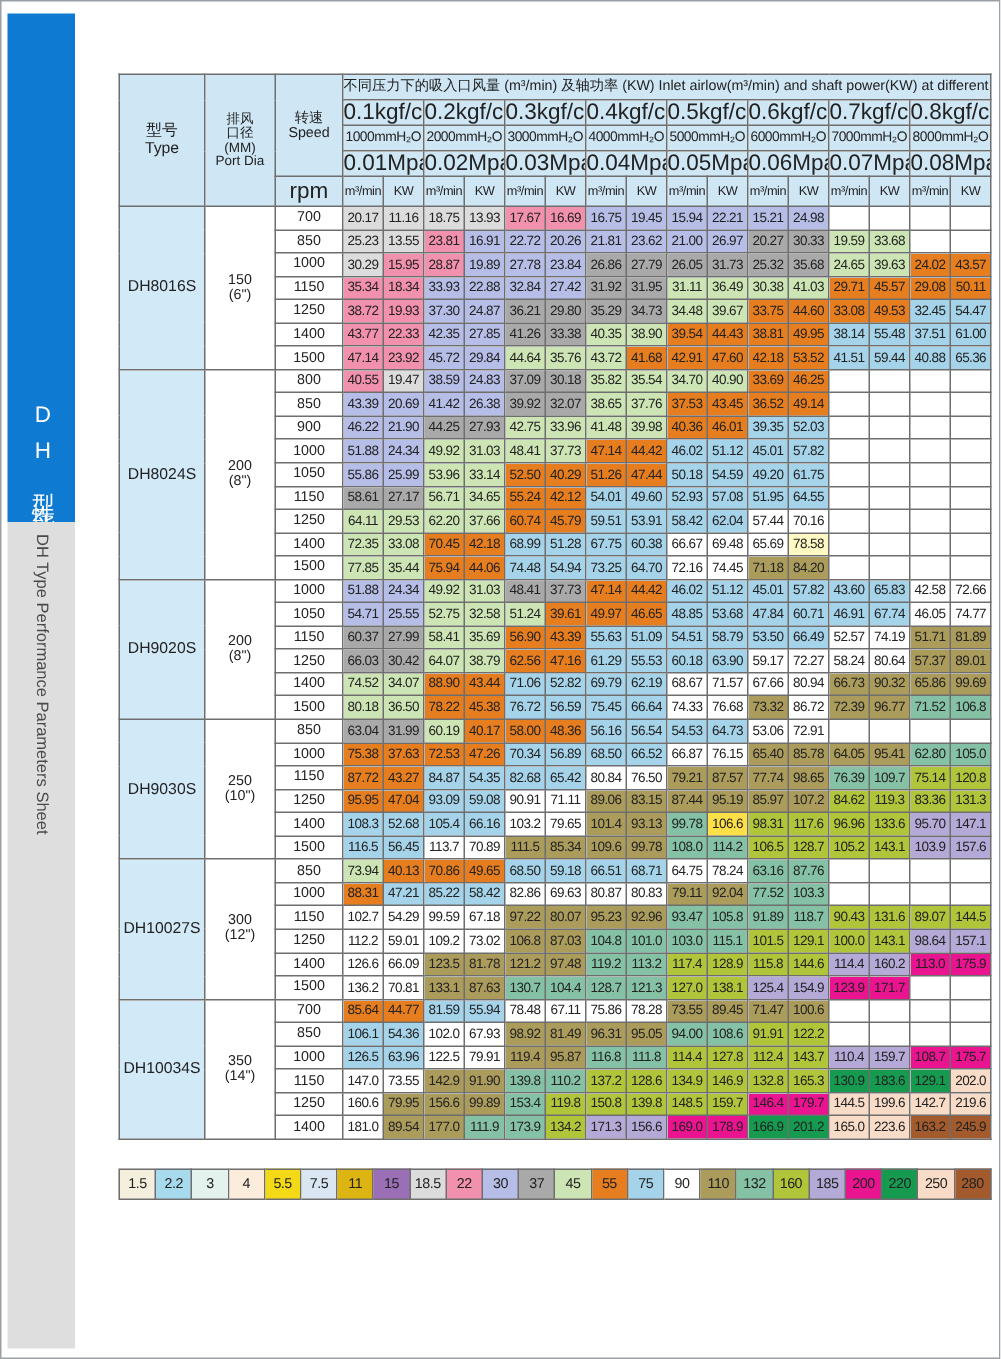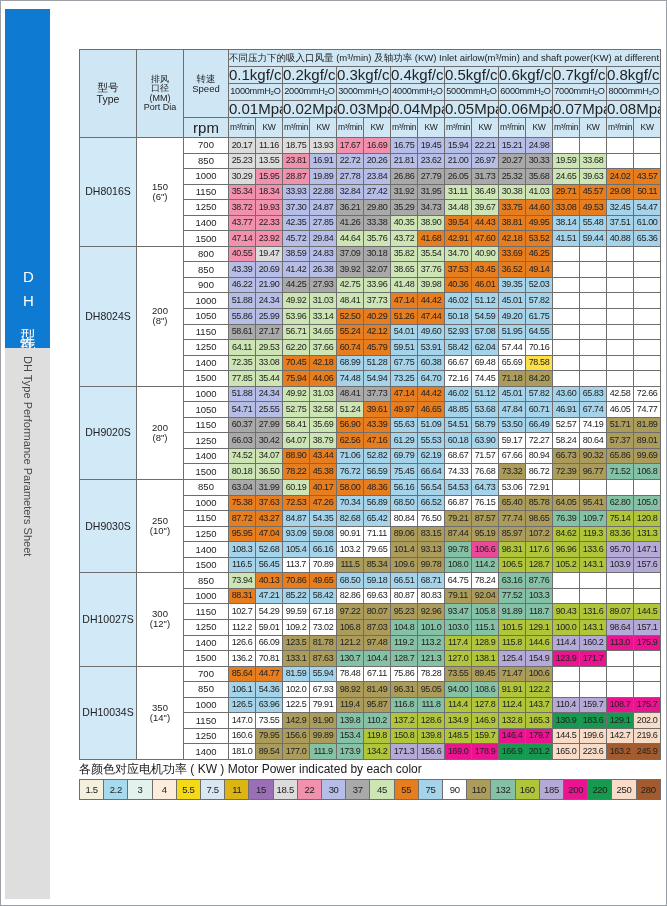--- a/index.html
+++ b/index.html
@@ -405,21 +405,21 @@
           <td class="num" style="background: rgb(205, 229, 180);">33.08</td>
           <td class="num" style="background: rgb(230, 125, 30);">70.45</td>
           <td class="num" style="background: rgb(230, 125, 30);">42.18</td>
           <td class="num" style="background: rgb(165, 211, 233);">68.99</td>
           <td class="num" style="background: rgb(165, 211, 233);">51.28</td>
           <td class="num" style="background: rgb(165, 211, 233);">67.75</td>
           <td class="num" style="background: rgb(165, 211, 233);">60.38</td>
           <td class="num" style="background: rgb(255, 255, 255);">66.67</td>
           <td class="num" style="background: rgb(255, 255, 255);">69.48</td>
           <td class="num" style="background: rgb(255, 255, 255);">65.69</td>
-          <td class="num" style="background: #fde047;">78.58</td>
+          <td class="num" style="background: #fef9c3;">78.58</td>
           <td class="num" style="background: rgb(255, 255, 255);"></td>
           <td class="num" style="background: rgb(255, 255, 255);"></td>
           <td class="num" style="background: rgb(255, 255, 255);"></td>
           <td class="num" style="background: rgb(255, 255, 255);"></td>
         </tr>
         <tr class="drow">
           <td class="speed">1500</td>
           <td class="num" style="background: rgb(205, 229, 180);">77.85</td>
           <td class="num" style="background: rgb(205, 229, 180);">35.44</td>
           <td class="num" style="background: rgb(230, 125, 30);">75.94</td>
@@ -637,21 +637,21 @@
           <td class="speed">1400</td>
           <td class="num" style="background: rgb(165, 211, 233);">108.3</td>
           <td class="num" style="background: rgb(165, 211, 233);">52.68</td>
           <td class="num" style="background: rgb(165, 211, 233);">105.4</td>
           <td class="num" style="background: rgb(165, 211, 233);">66.16</td>
           <td class="num" style="background: rgb(255, 255, 255);">103.2</td>
           <td class="num" style="background: rgb(255, 255, 255);">79.65</td>
           <td class="num" style="background: rgb(171, 156, 92);">101.4</td>
           <td class="num" style="background: rgb(171, 156, 92);">93.13</td>
           <td class="num" style="background: rgb(133, 193, 164);">99.78</td>
-          <td class="num" style="background: #ec4899;">106.6</td>
+          <td class="num" style="background: #fde047;">106.6</td>
           <td class="num" style="background: rgb(176, 197, 58);">98.31</td>
           <td class="num" style="background: rgb(176, 197, 58);">117.6</td>
           <td class="num" style="background: rgb(176, 197, 58);">96.96</td>
           <td class="num" style="background: rgb(176, 197, 58);">133.6</td>
           <td class="num" style="background: rgb(181, 169, 215);">95.70</td>
           <td class="num" style="background: rgb(181, 169, 215);">147.1</td>
         </tr>
         <tr class="drow">
           <td class="speed">1500</td>
           <td class="num" style="background: rgb(165, 211, 233);">116.5</td>
@@ -901,21 +901,20 @@
           <td class="num" style="background: rgb(21, 154, 79);">166.9</td>
           <td class="num" style="background: rgb(21, 154, 79);">201.2</td>
           <td class="num" style="background: rgb(248, 220, 199);">165.0</td>
           <td class="num" style="background: rgb(248, 220, 199);">223.6</td>
           <td class="num" style="background: rgb(163, 91, 45);">163.2</td>
           <td class="num" style="background: rgb(163, 91, 45);">245.9</td>
         </tr>
       </tbody>
   </table>
 
-  <div class="legend-title">各颜色对应电机功率 ( KW ) Motor Power indicated by each color</div>
   <div class="legend" id="legend">
       <div class="chip" style="background: rgb(244, 240, 221);">1.5</div>
       <div class="chip" style="background: rgb(168, 218, 238);">2.2</div>
       <div class="chip" style="background: rgb(228, 242, 238);">3</div>
       <div class="chip" style="background: rgb(252, 236, 220);">4</div>
       <div class="chip" style="background: rgb(244, 217, 22);">5.5</div>
       <div class="chip" style="background: rgb(218, 231, 243);">7.5</div>
       <div class="chip" style="background: rgb(221, 181, 19);">11</div>
       <div class="chip" style="background: rgb(155, 111, 181);">15</div>
       <div class="chip" style="background: rgb(220, 220, 220);">18.5</div>

